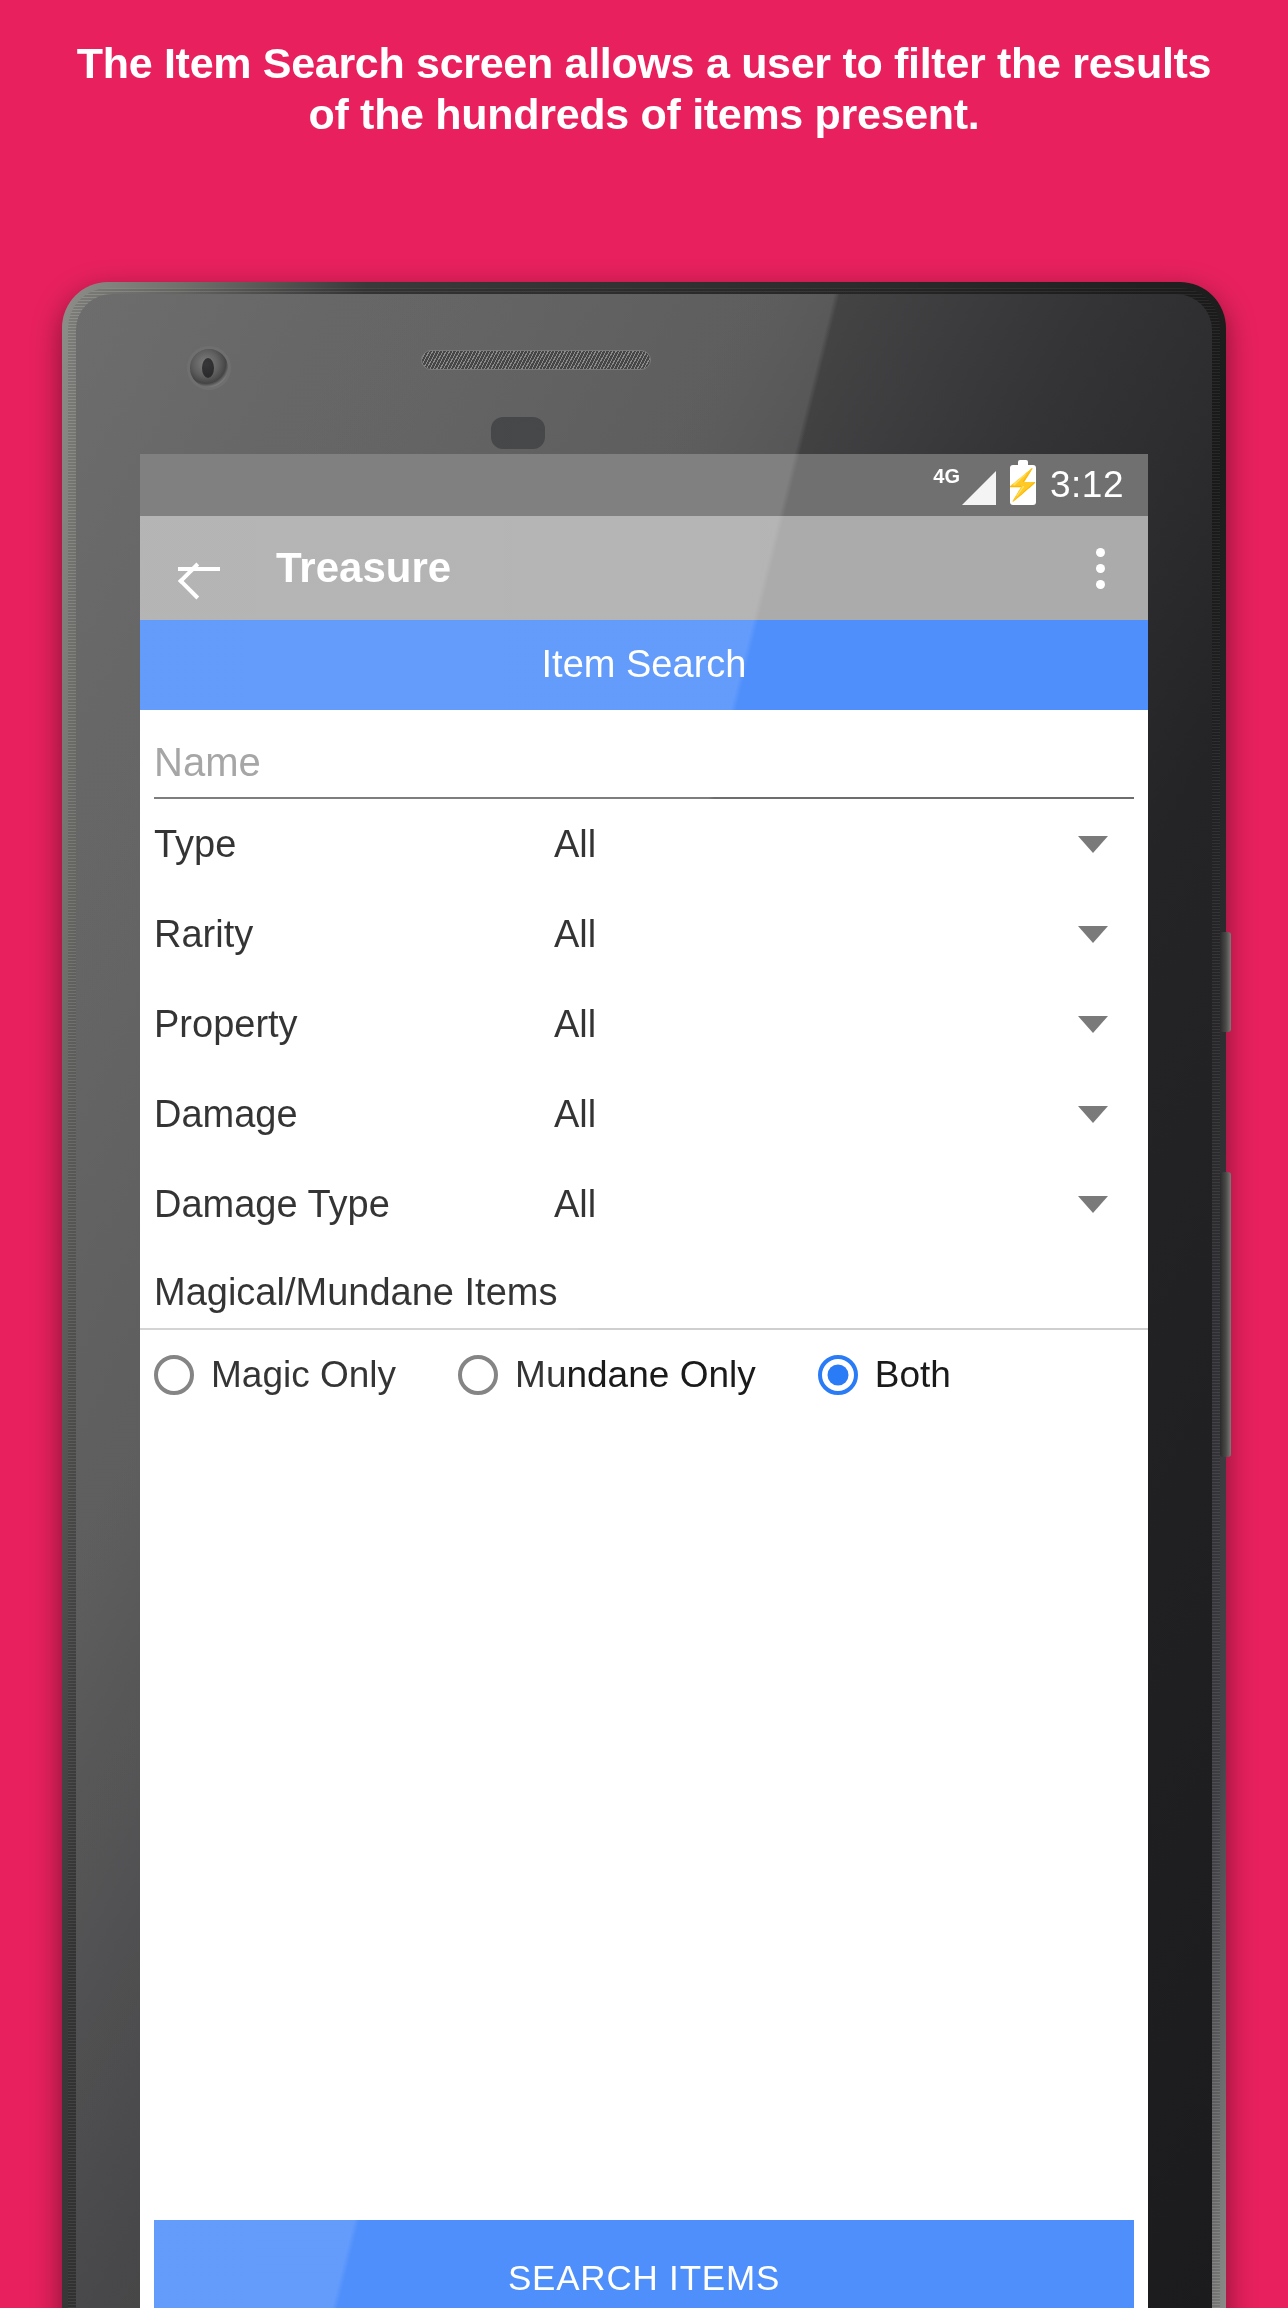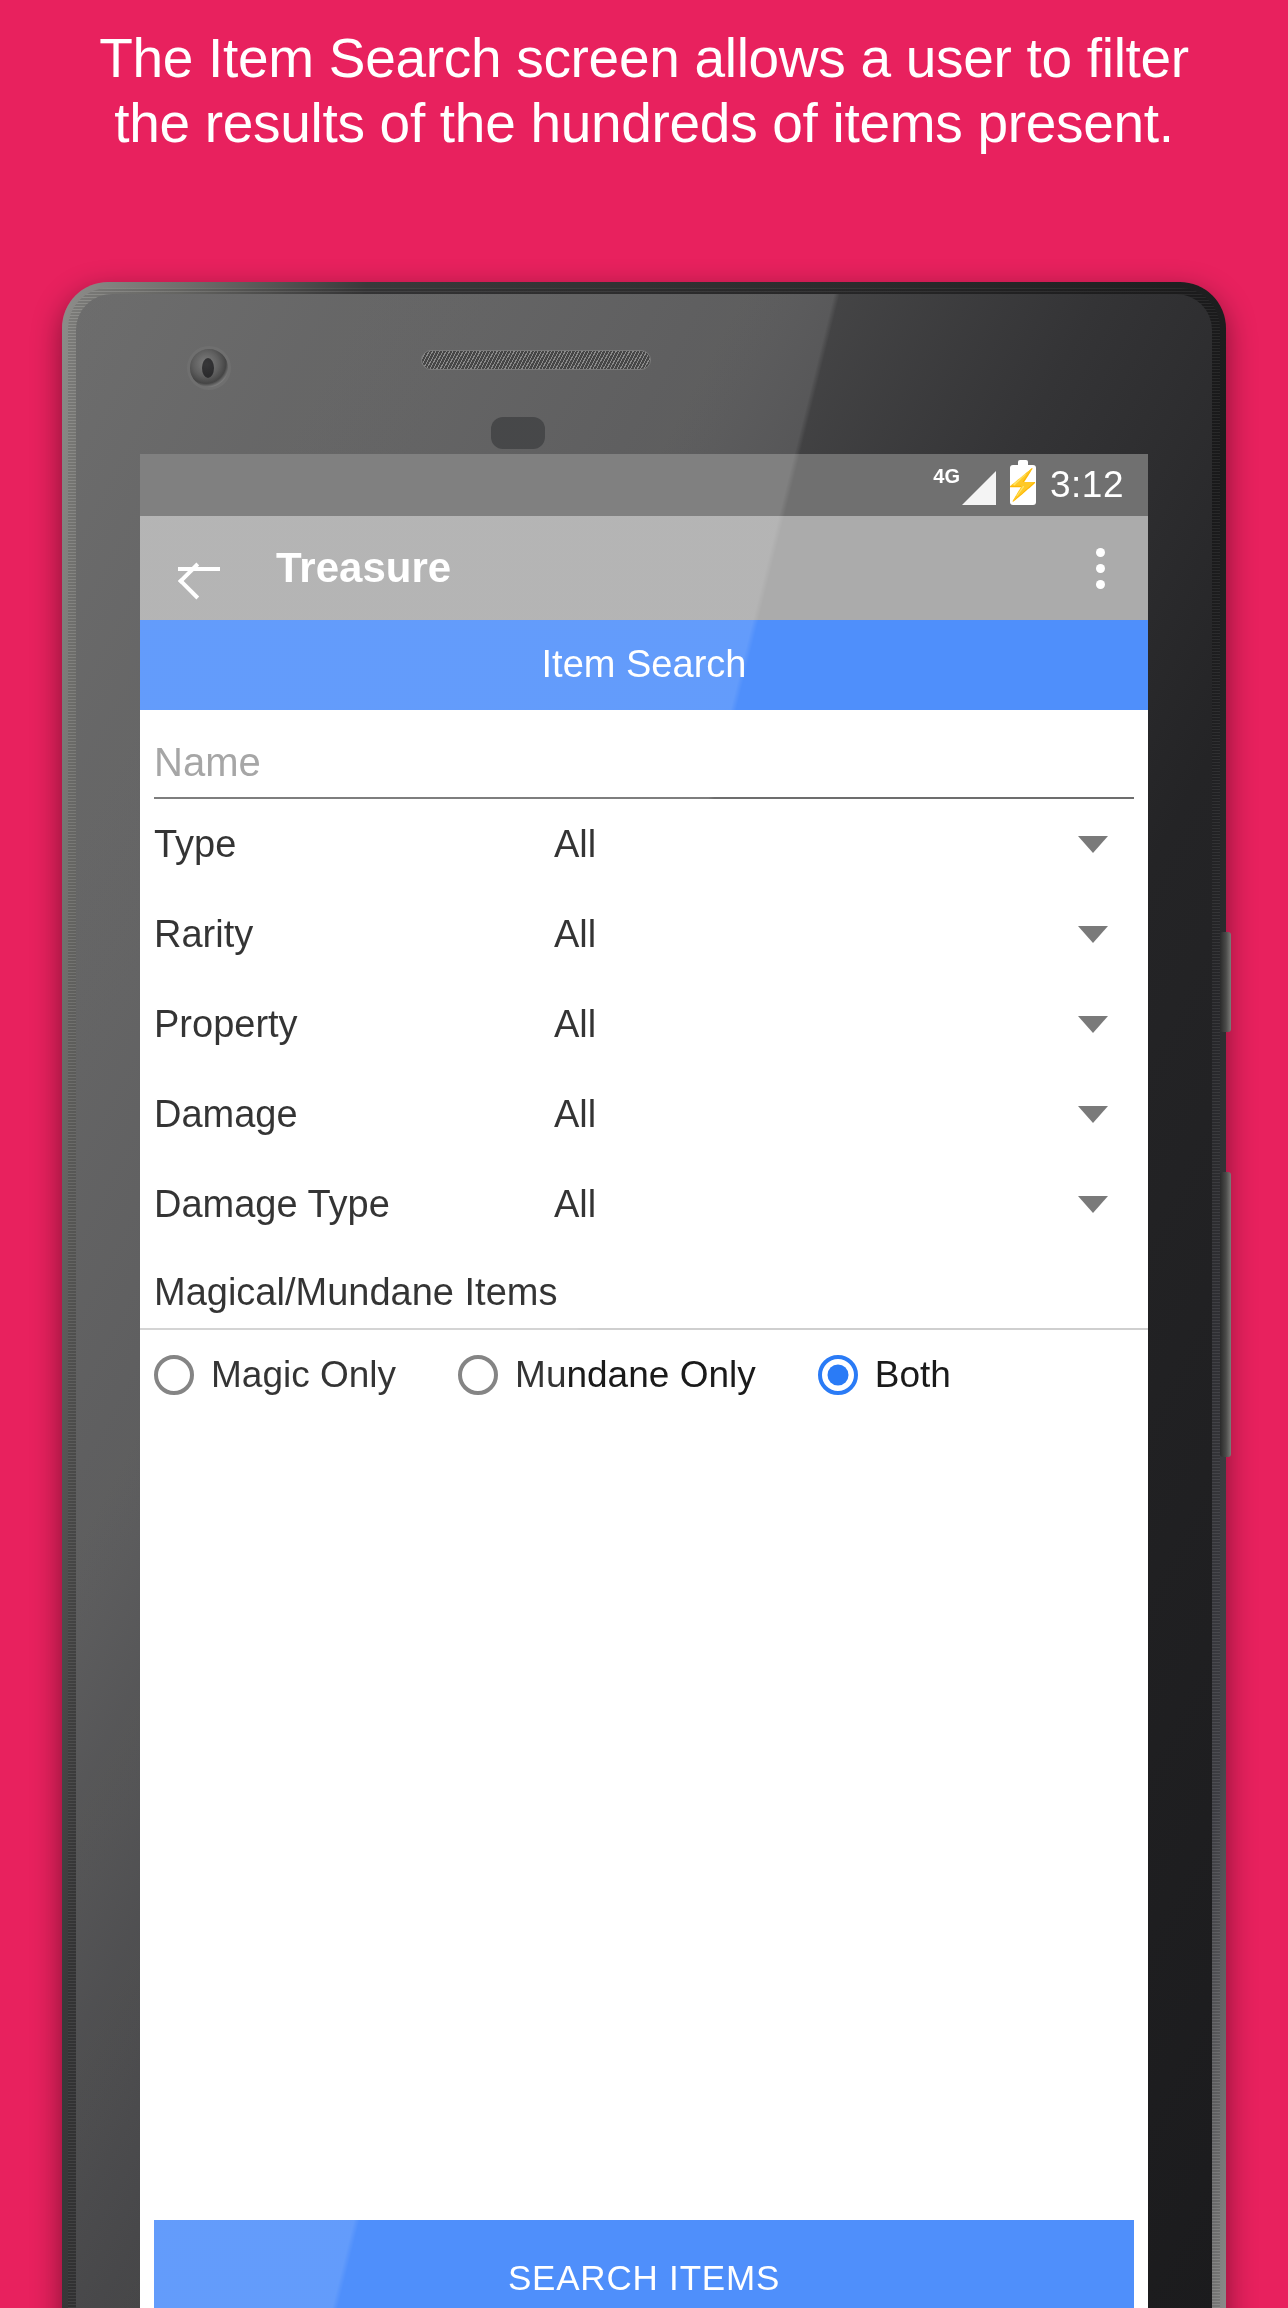--- a/index.html
+++ b/index.html
@@ -12,28 +12,28 @@
 
   body {
     background: #e8215e;
     font-family: "Liberation Sans", sans-serif;
     position: relative;
   }
 
   
   .promo-caption {
     position: absolute;
-    top: 26px;
+    top: 38px;
     left: 60px;
     width: 1168px;
     text-align: center;
     color: #ffffff;
-    font-size: 55px;
+    font-size: 43px;
     line-height: 1.18;
-    font-weight: 400;
+    font-weight: 700;
     letter-spacing: -0.3px;
   }
 
   
   .phone-device {
     position: absolute;
     left: 62px;
     top: 282px;
     width: 1164px;
     height: 2060px;

